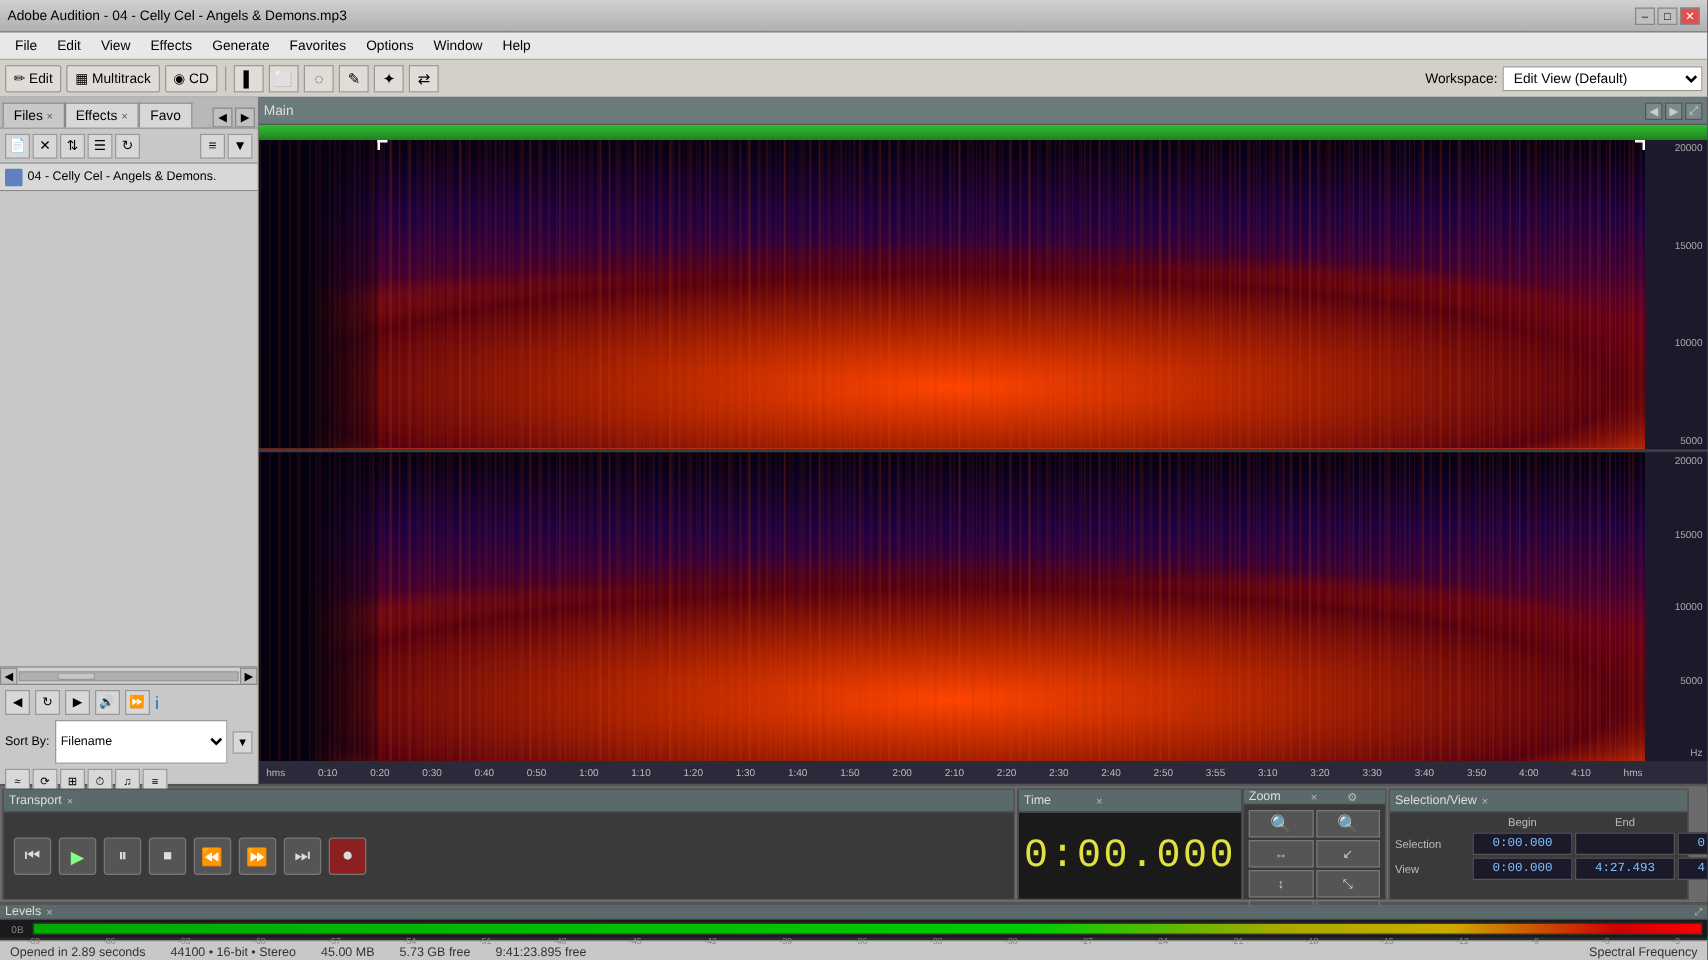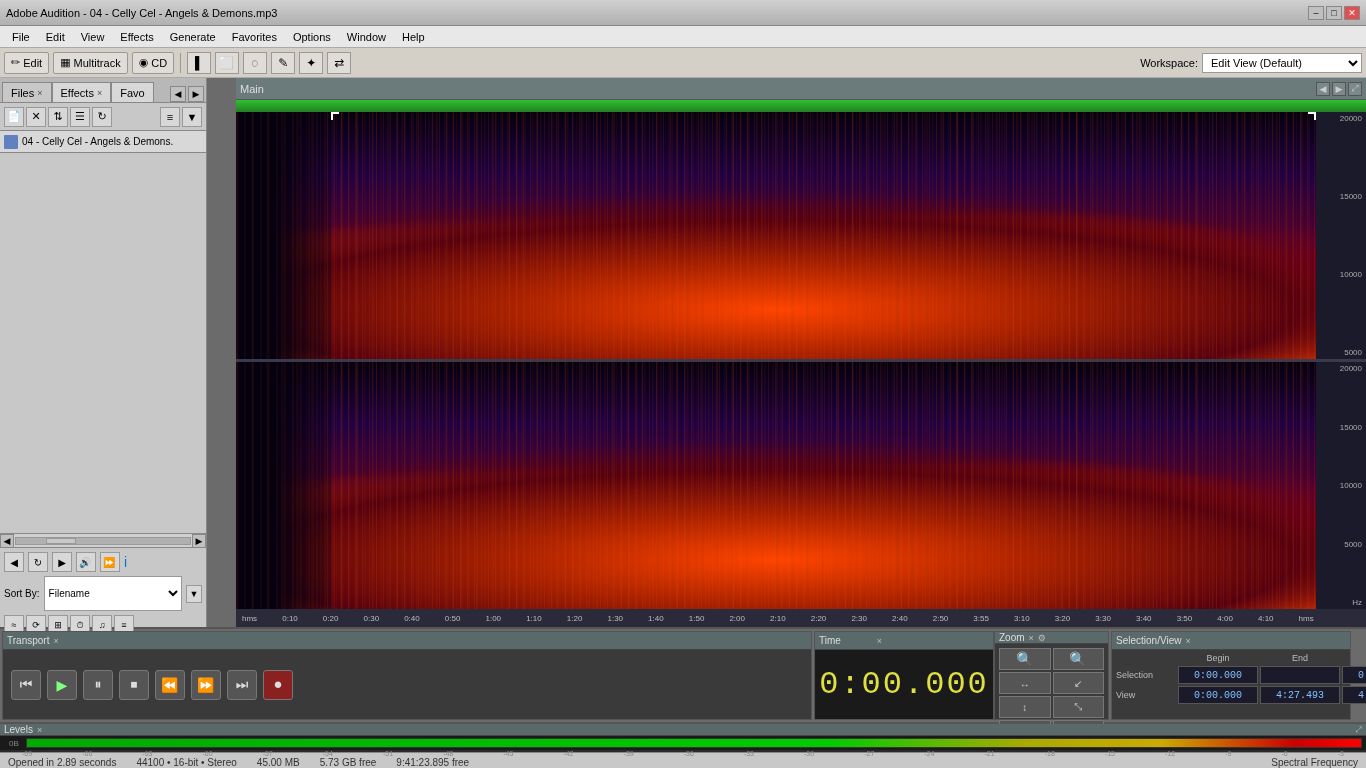--- a/index.html
+++ b/index.html
@@ -69,21 +69,21 @@
       cursor: pointer; font-size: 12px;
     }
     .workspace-area { margin-left: auto; display: flex; align-items: center; gap: 4px; font-size: 11px; }
     .workspace-dropdown {
       height: 20px; padding: 0 4px;
       background: white; border: 1px solid #999;
       font-size: 11px; min-width: 160px;
     }
 
     
-    #main-layout { display: flex; height: calc(768px - 22px - 22px - 30px - 95px - 30px - 20px); gap: 29px; }
+    #main-layout { display: flex; height: calc(768px - 22px - 22px - 30px - 95px - 30px - 20px); }
 
     
     #left-panel {
       width: 207px;
       background: #c8c8c8;
       border-right: 1px solid #888;
       display: flex; flex-direction: column;
     }
     #panel-tabs {
       height: 25px;
@@ -258,20 +258,21 @@
       width: 115px;
       background: #3a3a3a;
       border: 1px solid #555;
       margin: 2px 0;
       display: flex; flex-direction: column;
     }
     #zoom-header {
       height: 18px; background: #5a6a6a;
       display: flex; align-items: center; padding: 0 4px;
       border-bottom: 1px solid #444;
+      gap: 20px;
     }
     .zoom-controls {
       flex: 1; display: grid; grid-template-columns: 1fr 1fr; gap: 2px;
       padding: 4px;
     }
     .zoom-btn {
       height: 22px; background: #555; border: 1px solid #777;
       display: flex; align-items: center; justify-content: center;
       cursor: pointer; font-size: 10px; color: #ccc;
     }

